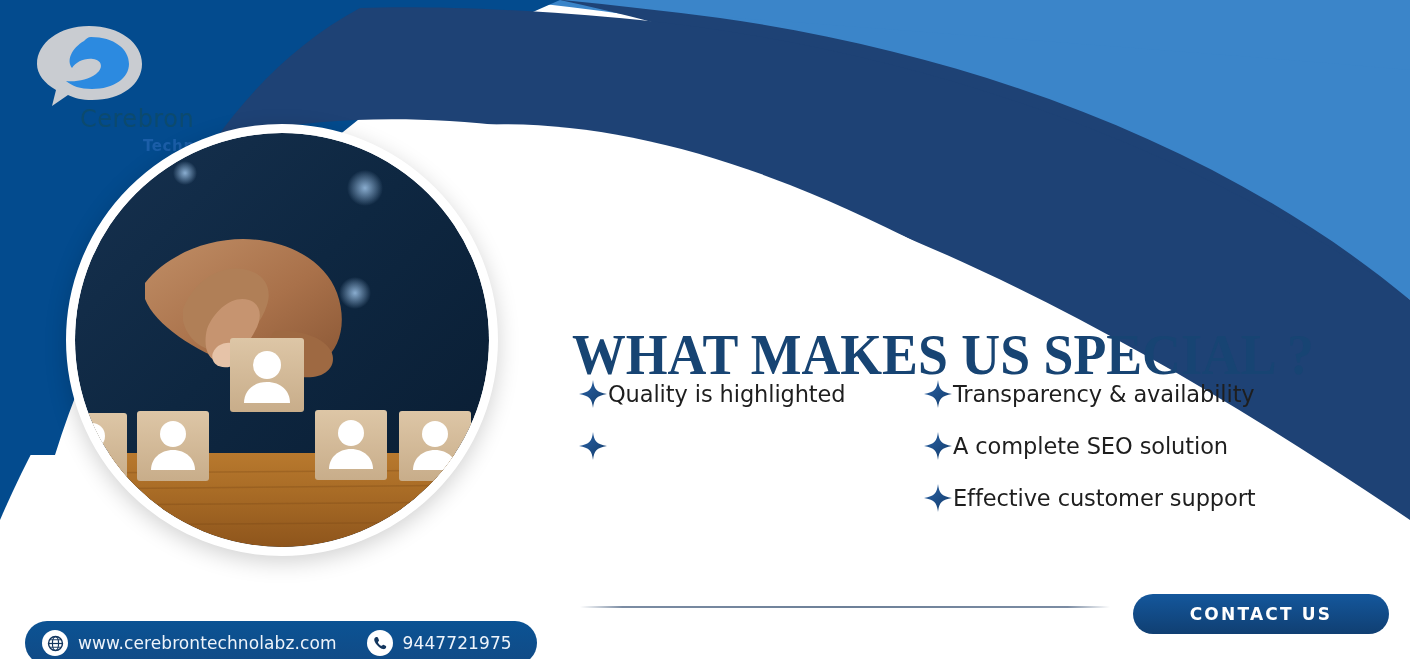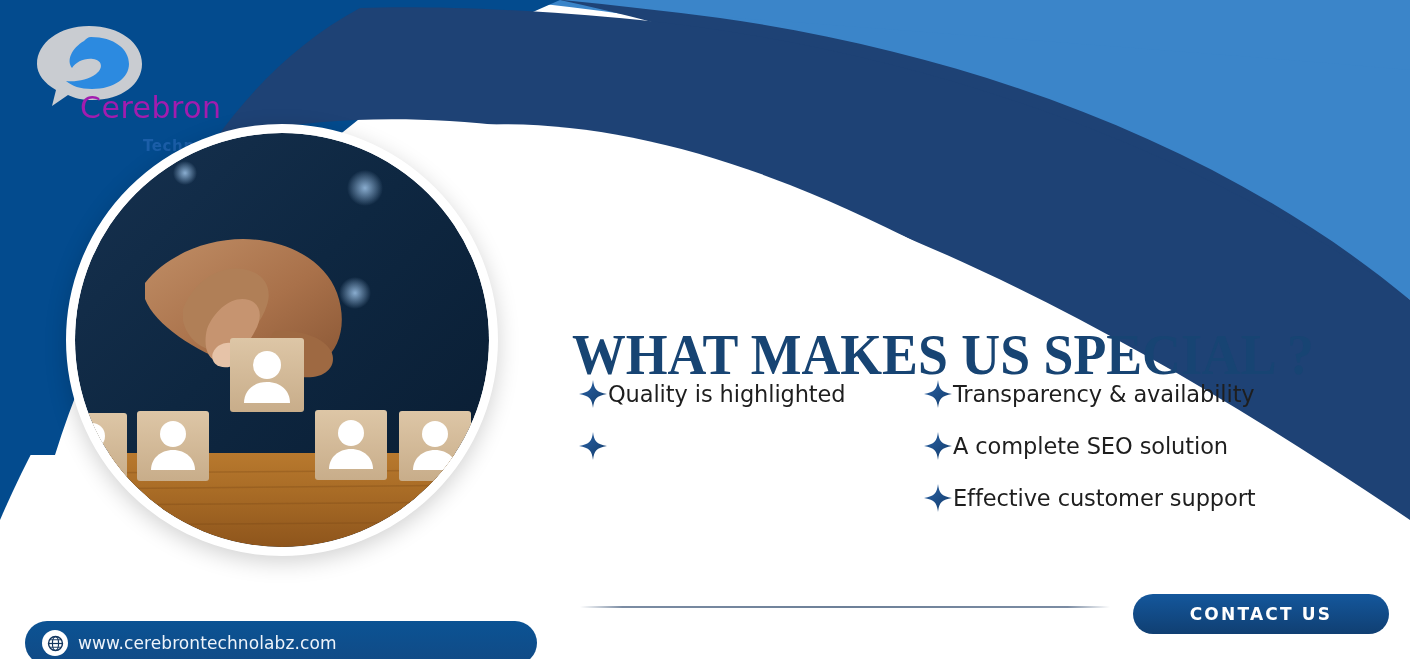--- a/index.html
+++ b/index.html
@@ -25,24 +25,24 @@
     position: absolute;
     left: 26px;
     top: 24px;
     width: 210px;
     height: 112px;
   }
   #logo-mark { position: absolute; left: 6px; top: 0; width: 114px; height: 84px; }
   #logo-wordmark {
     position: absolute;
     left: 54px;
-    top: 66px;
-    font-size: 30px;
+    top: 81px;
+    font-size: 24px;
     letter-spacing: .5px;
-    color: #a21caf;
+    color: #0c4a6e;
     font-family: "DejaVu Sans", sans-serif;
     font-weight: 400;
     white-space: nowrap;
   }
   #logo-subword {
     position: absolute;
     left: 117px;
     top: 113px;
     font-size: 15px;
     letter-spacing: .6px;
@@ -384,20 +384,33 @@
           <circle cx="10" cy="10" r="8.2" fill="none" stroke="#13365e" stroke-width="1.7"></circle>
           <ellipse cx="10" cy="10" rx="3.6" ry="8.2" fill="none" stroke="#13365e" stroke-width="1.4"></ellipse>
           <line x1="1.8" y1="10" x2="18.2" y2="10" stroke="#13365e" stroke-width="1.4"></line>
           <line x1="3.2" y1="5.6" x2="16.8" y2="5.6" stroke="#13365e" stroke-width="1.1"></line>
           <line x1="3.2" y1="14.4" x2="16.8" y2="14.4" stroke="#13365e" stroke-width="1.1"></line>
         </svg>
       </span>
       <span class="contact-text">www.cerebrontechnolabz.com</span>
     </a>
 
+    <a class="contact-entry" id="contact-entry-phone" href="#" style="text-decoration:none">
+      <span class="round-icon">
+        <svg width="16" height="16" viewBox="0 0 20 20" xmlns="http://www.w3.org/2000/svg">
+          <path d="M5.2 2.6 C 6.6 2.2 7.4 3 7.9 4.3 L 8.6 6.1 C 8.9 7 8.6 7.5 7.9 8
+                   C 7.3 8.4 7.2 8.8 7.6 9.6 C 8.5 11.4 9.6 12.6 11.3 13.4
+                   C 12 13.7 12.4 13.6 12.8 13 C 13.3 12.3 13.9 12 14.7 12.4
+                   L 16.4 13.2 C 17.6 13.8 18.1 14.6 17.5 15.9
+                   C 16.9 17.2 15.4 18 13.8 17.6 C 9.6 16.6 4 11 2.9 6.8
+                   C 2.5 5.1 3.4 3.2 5.2 2.6 Z" fill="#13365e"></path>
+        </svg>
+      </span>
+      <span class="contact-text">9447721975</span>
+    </a>
 
   </div>
 
   <div id="footer-divider"></div>
 
   <button id="contact-us-button">CONTACT US</button>
 
 </div>
 
 </body></html>

